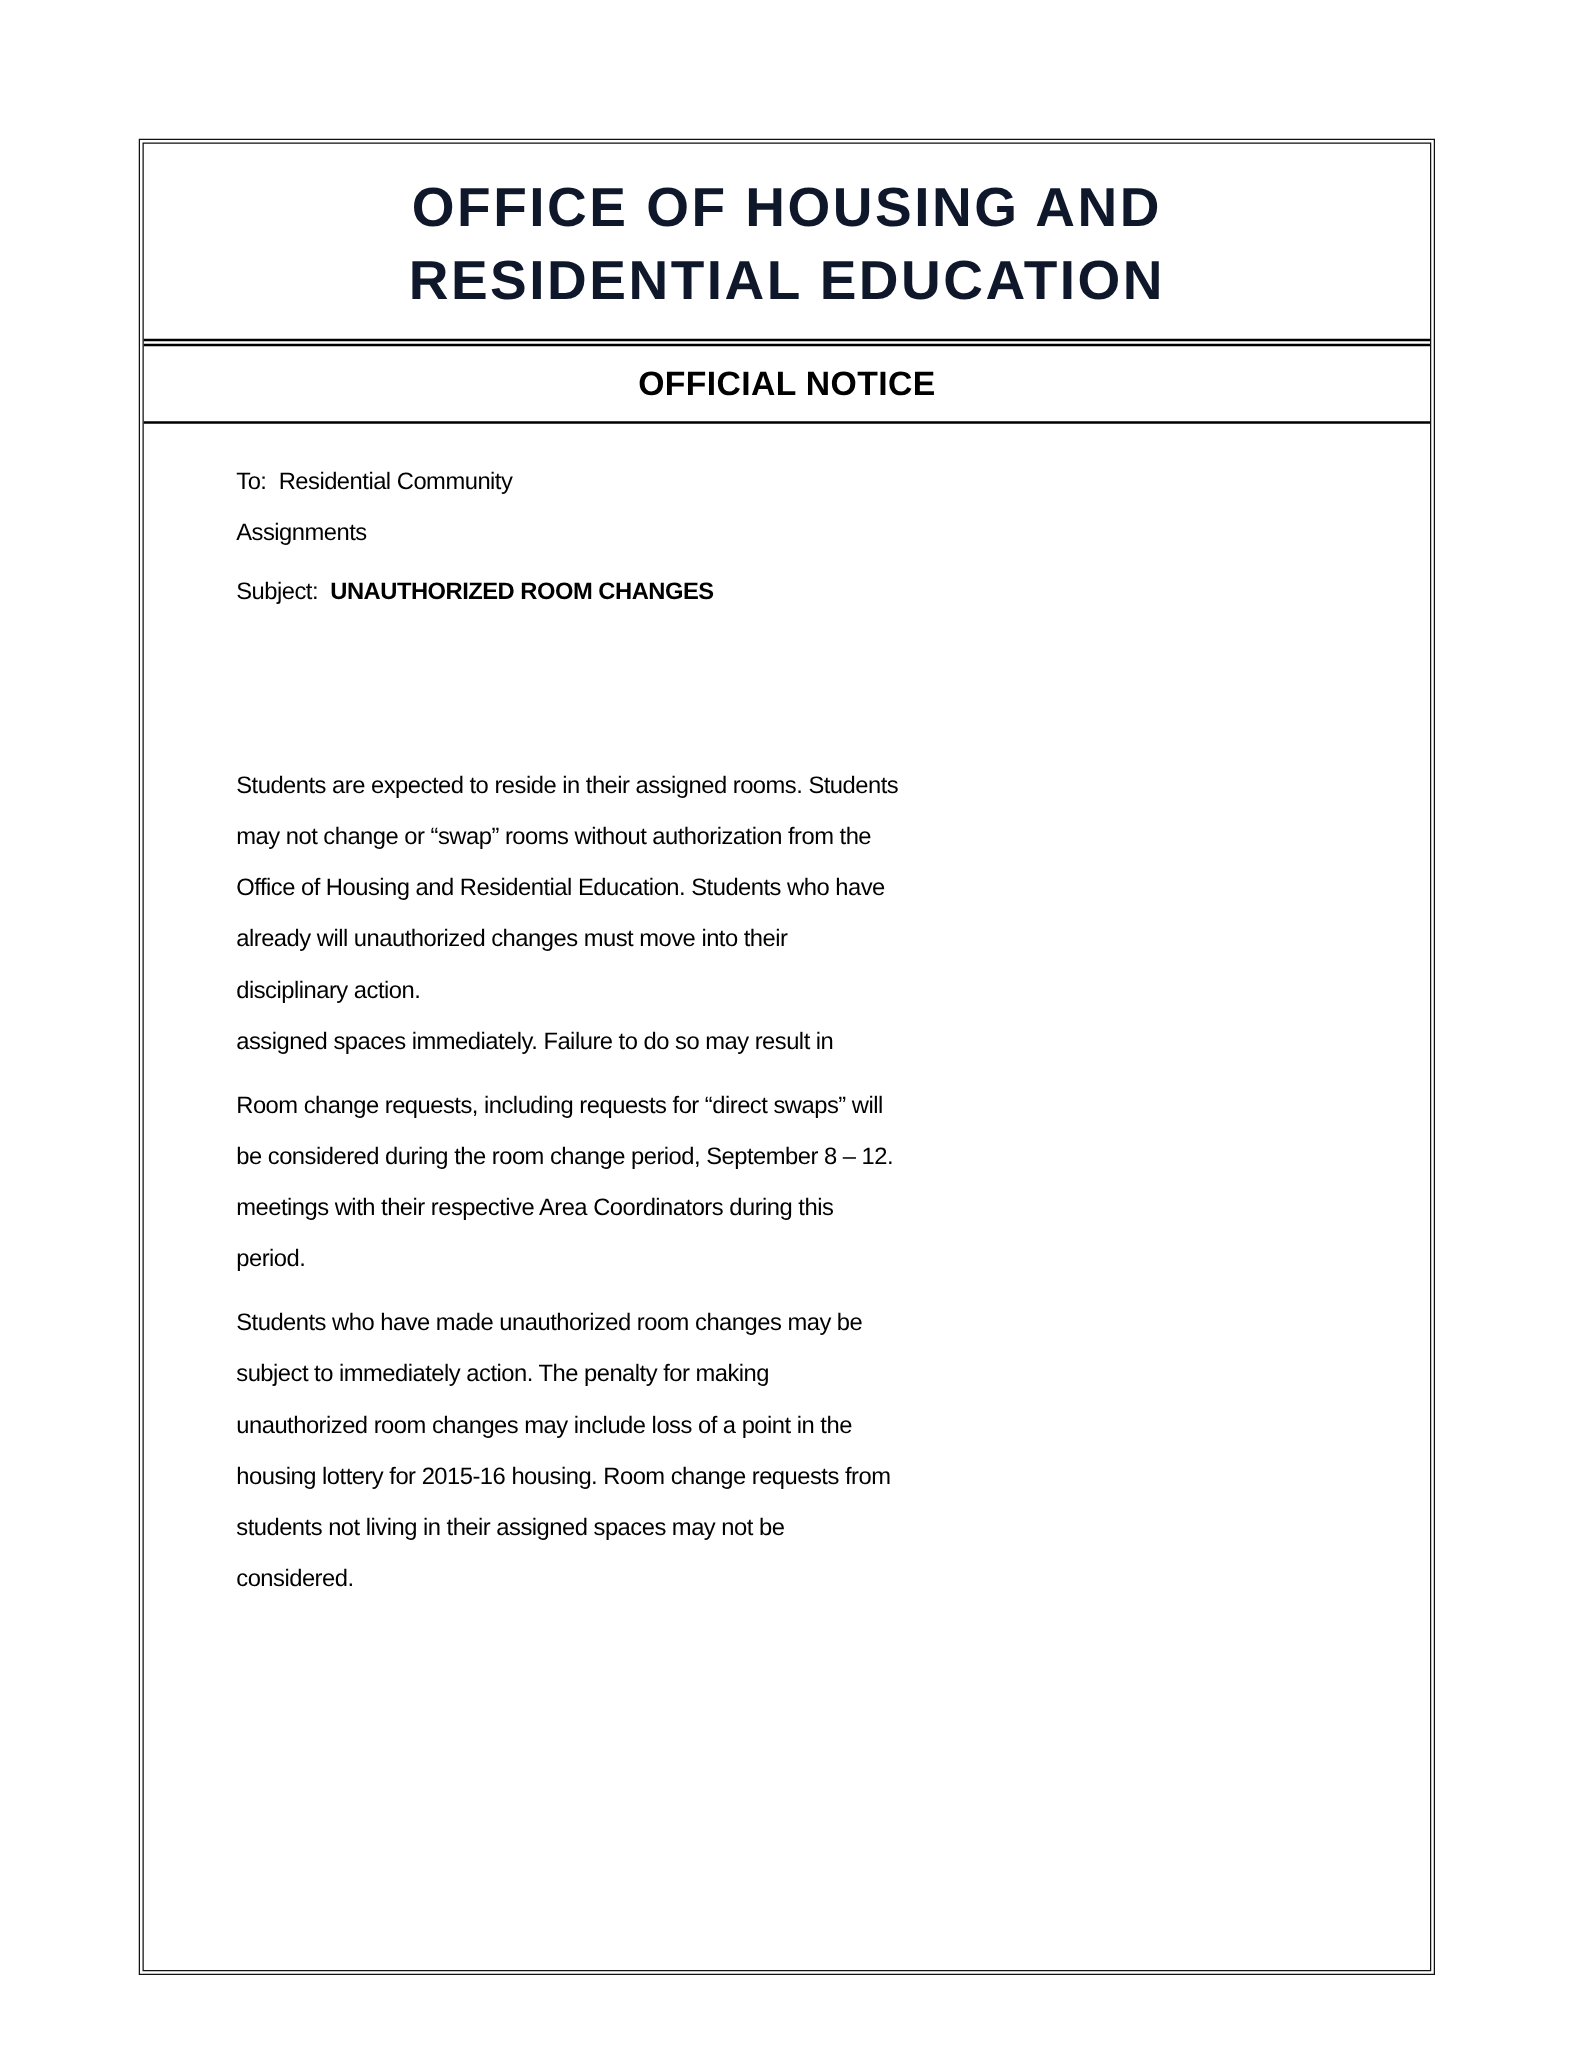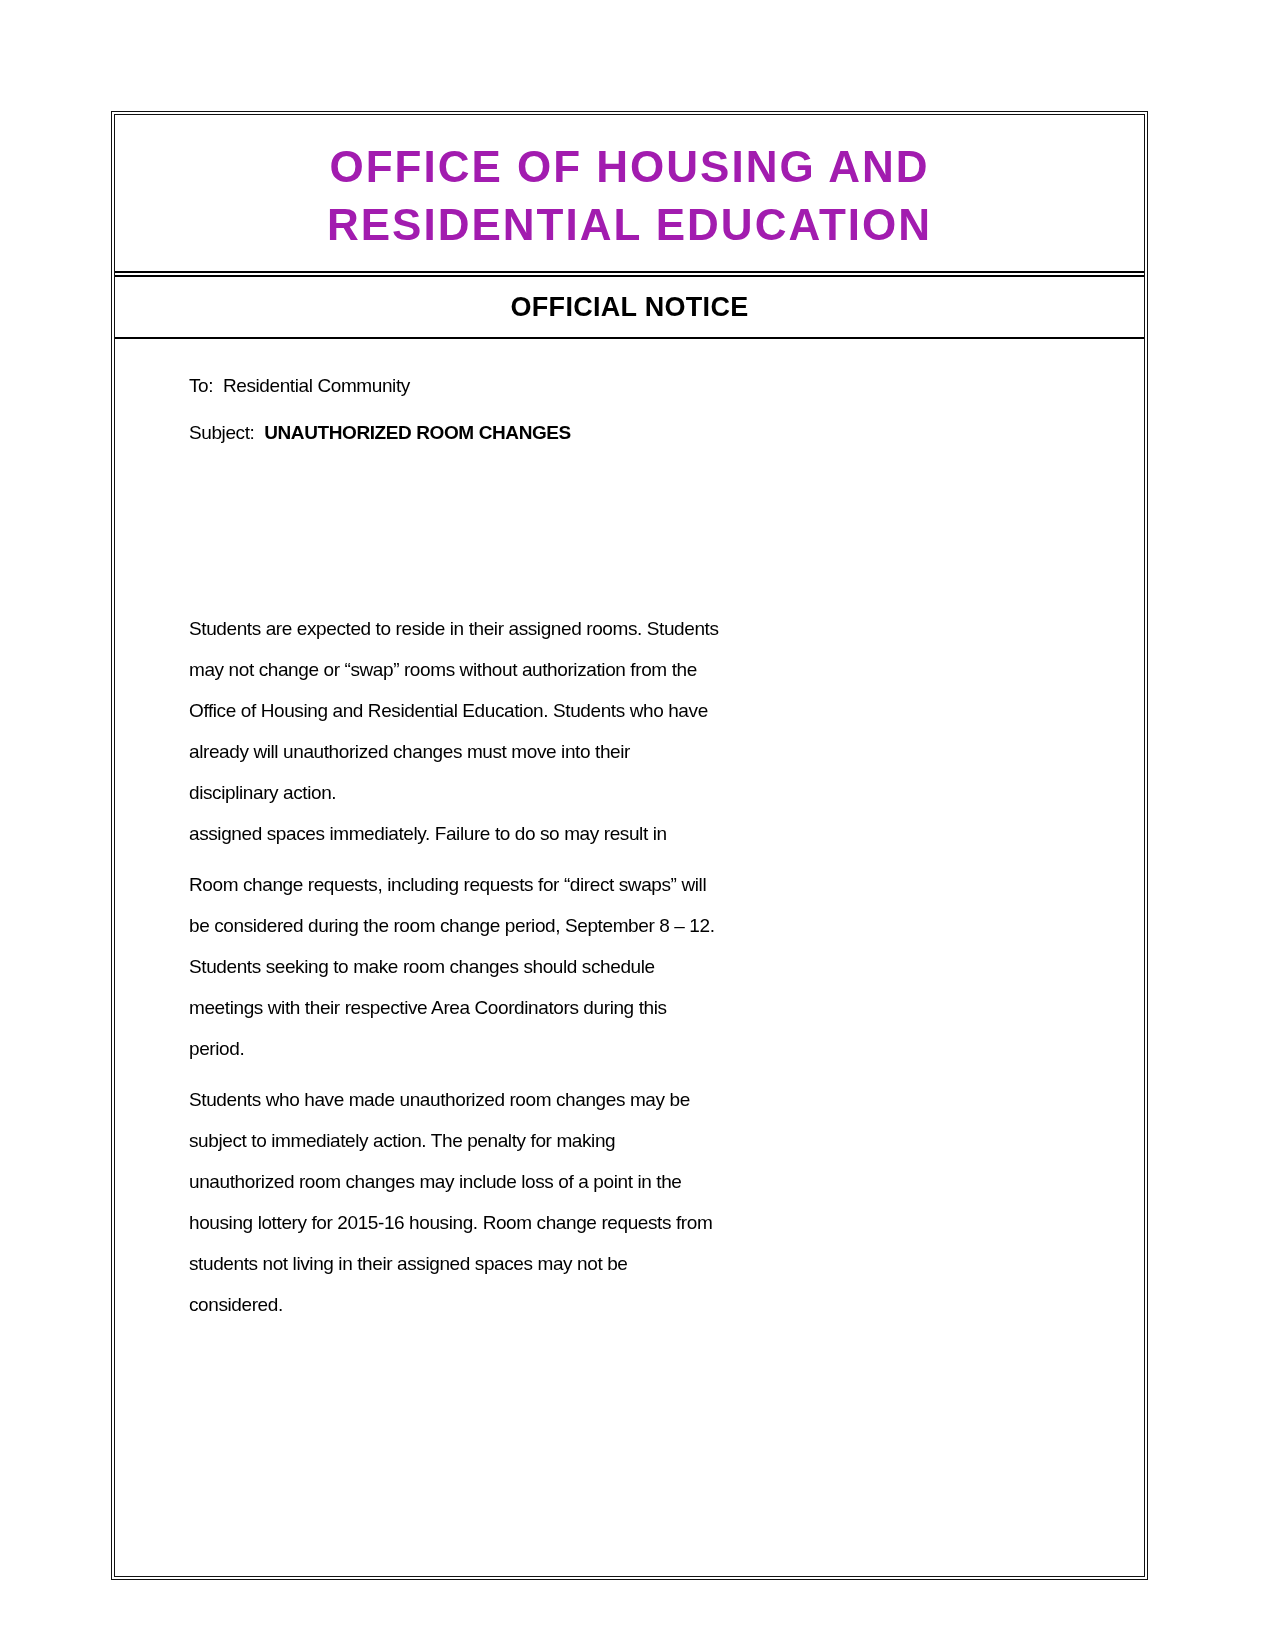--- a/index.html
+++ b/index.html
@@ -10,21 +10,21 @@
     border: 4px double #111;
     box-sizing: content-box;
   }
   .title-box {
     position: absolute; left: 0; right: 0; top: 0; height: 156px;
     border-bottom: 6px double #000;
     display: flex; flex-direction: column; align-items: center; justify-content: center;
   }
   .title-line {
     font-family: "Liberation Sans", sans-serif; font-weight: bold;
-    font-size: 44px; letter-spacing: 2px; line-height: 52px; color: #a21caf;
+    font-size: 44px; letter-spacing: 2px; line-height: 52px; color: #0f172a;
     text-align: left; margin-top: 6px;
   }
   .notice-box {
     position: absolute; left: 0; right: 0; top: 162px; height: 60px;
     border-bottom: 2px solid #000;
     display: flex; align-items: center; justify-content: center;
   }
   .notice {
     font-family: "Liberation Sans", sans-serif; font-weight: bold;
     font-size: 27px; color: #000; letter-spacing: 0.3px;
@@ -50,38 +50,38 @@
   </div>
 
   <div class="notice-box">
     <span class="notice">OFFICIAL NOTICE</span>
   </div>
 
   <div class="body-text" style="top: 250px;">
     <span class="hdr-line">
       <span>To:</span>&nbsp;&nbsp;<span>Residential Community</span>
     </span>
+    <span class="hdr-line">Assignments</span>
     <span class="hdr-line" style="margin-top: 6px;">
       <span>Subject:</span>&nbsp;&nbsp;<span class="bold">UNAUTHORIZED ROOM CHANGES</span>
     </span>
   </div>
 
   <div class="body-text" style="top: 493px;">
     <span class="para">
       <span class="line">Students are expected to reside in their assigned rooms. Students</span>
       <span class="line">may not change or “swap” rooms without authorization from the</span>
       <span class="line">Office of Housing and Residential Education. Students who have</span>
       <span class="line">already will unauthorized changes must move into their</span>
       <span class="line">disciplinary action.</span>
       <span class="line">assigned spaces immediately. Failure to do so may result in</span>
     </span>
     <span class="para">
       <span class="line">Room change requests, including requests for “direct swaps” will</span>
       <span class="line">be considered during the room change period, September 8 – 12.</span>
-      <span class="line">Students seeking to make room changes should schedule</span>
       <span class="line">meetings with their respective Area Coordinators during this</span>
       <span class="line">period.</span>
     </span>
     <span class="para">
       <span class="line">Students who have made unauthorized room changes may be</span>
       <span class="line">subject to immediately action. The penalty for making</span>
       <span class="line">unauthorized room changes may include loss of a point in the</span>
       <span class="line">housing lottery for 2015-16 housing. Room change requests from</span>
       <span class="line">students not living in their assigned spaces may not be</span>
       <span class="line">considered.</span>

